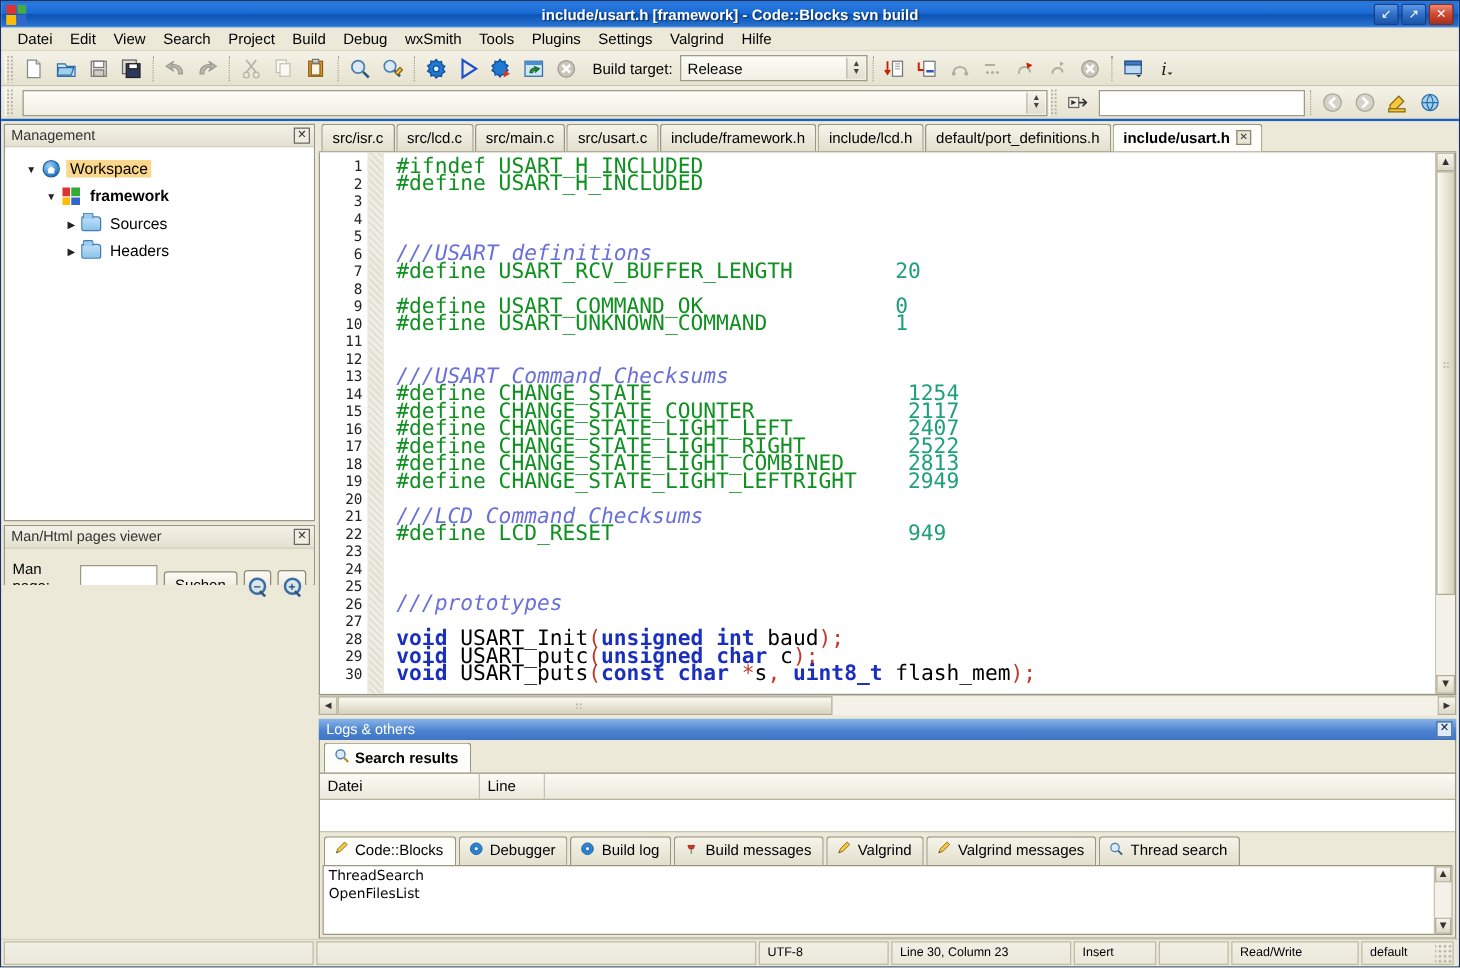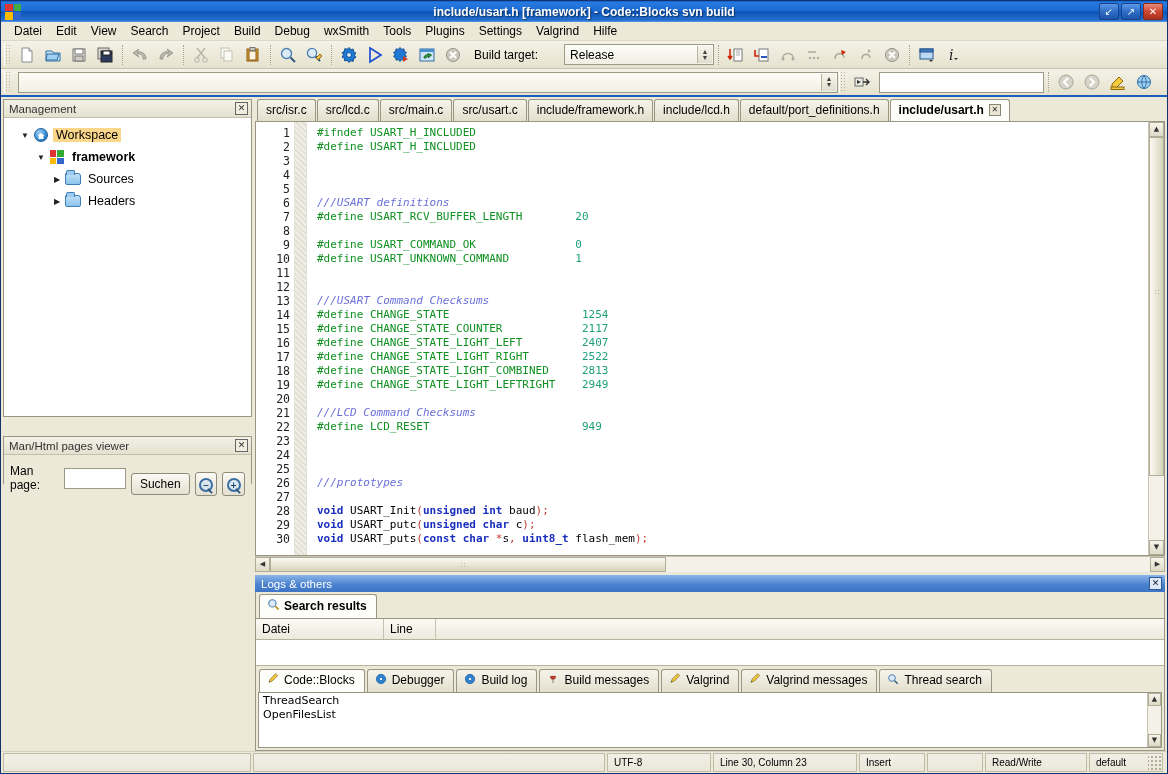--- a/index.html
+++ b/index.html
@@ -94,33 +94,33 @@
     padding-left:5px; position:relative;
     background: linear-gradient(to bottom,#fdfdf8,#f1efe4);
   }
   .combo .spin {
     position:absolute; right:1px; top:1px; bottom:1px; width:15px;
     background: linear-gradient(to bottom,#f6f4ea,#e2dfd0);
     border-left:1px solid #b8b4a0;
     display:flex; flex-direction:column; align-items:center; justify-content:center;
     font-size:7px; line-height:6px; color:#444;
   }
-  .combo.target { width:150px;margin-left:20px; }
+  .combo.target { width:150px; }
   .combo.scope  { width:820px; margin-left:4px; }
   .txtinput {
     height:21px; border:1px solid #9e9a86; background:#fff;
     font-size:12px; padding:0 4px; line-height:19px; color:#000;
   }
   
   .body {
     flex: 1 1 auto; display:flex; min-height:0;
     background:#ece9d8;
     padding:2px 2px 0 2px;
   }
-  .left-col { width:249px; flex:0 0 249px; display:flex; flex-direction:column;gap:16px; }
+  .left-col { width:249px; flex:0 0 249px; display:flex; flex-direction:column; }
   .right-col { flex:1 1 auto; display:flex; flex-direction:column; min-width:0; padding-left:3px;}
   
   .panel { border:1px solid #9a9684; background:#fff; display:flex; flex-direction:column; min-height:0;}
   .panel-caption {
     height:18px; flex:0 0 18px;
     background: linear-gradient(to bottom,#f3f1e6,#e4e1d0);
     display:flex; align-items:center; padding:0 3px 0 5px;
     font-size:11.5px; color:#333; border-bottom:1px solid #c3bfab;
   }
   .cap-close {
@@ -218,21 +218,21 @@
     padding:4px 4px 0 0; color:#222;
     font-family:"DejaVu Sans Mono", monospace; font-size:11.5px; line-height:14px;
     user-select:none;
   }
   .fold {
     flex:0 0 13px; background: repeating-linear-gradient(45deg,#f0eee6 0 2px,#e3e0d4 2px 4px);
     border-left:1px solid #e4e2d8; border-right:1px solid #e4e2d8;
   }
   .code {
     flex:1 1 auto; padding:4px 0 0 10px; min-width:0; overflow:hidden;
-    font-family:"DejaVu Sans Mono", monospace; font-size:11px; line-height:14px;
+    font-family:"DejaVu Sans Mono", monospace; font-size:17px; line-height:14px;
     white-space:pre; color:#000;
   }
   .cl { height:14px; }
   .pp   { color:#0f9020; }
   .cmt  { color:#6a70d8; font-style:italic; }
   .num  { color:#1fa07a; }
   .kw   { color:#1a2fbe; font-weight:bold; }
   .op   { color:#c0392b; }
   .id   { color:#000; }
   

